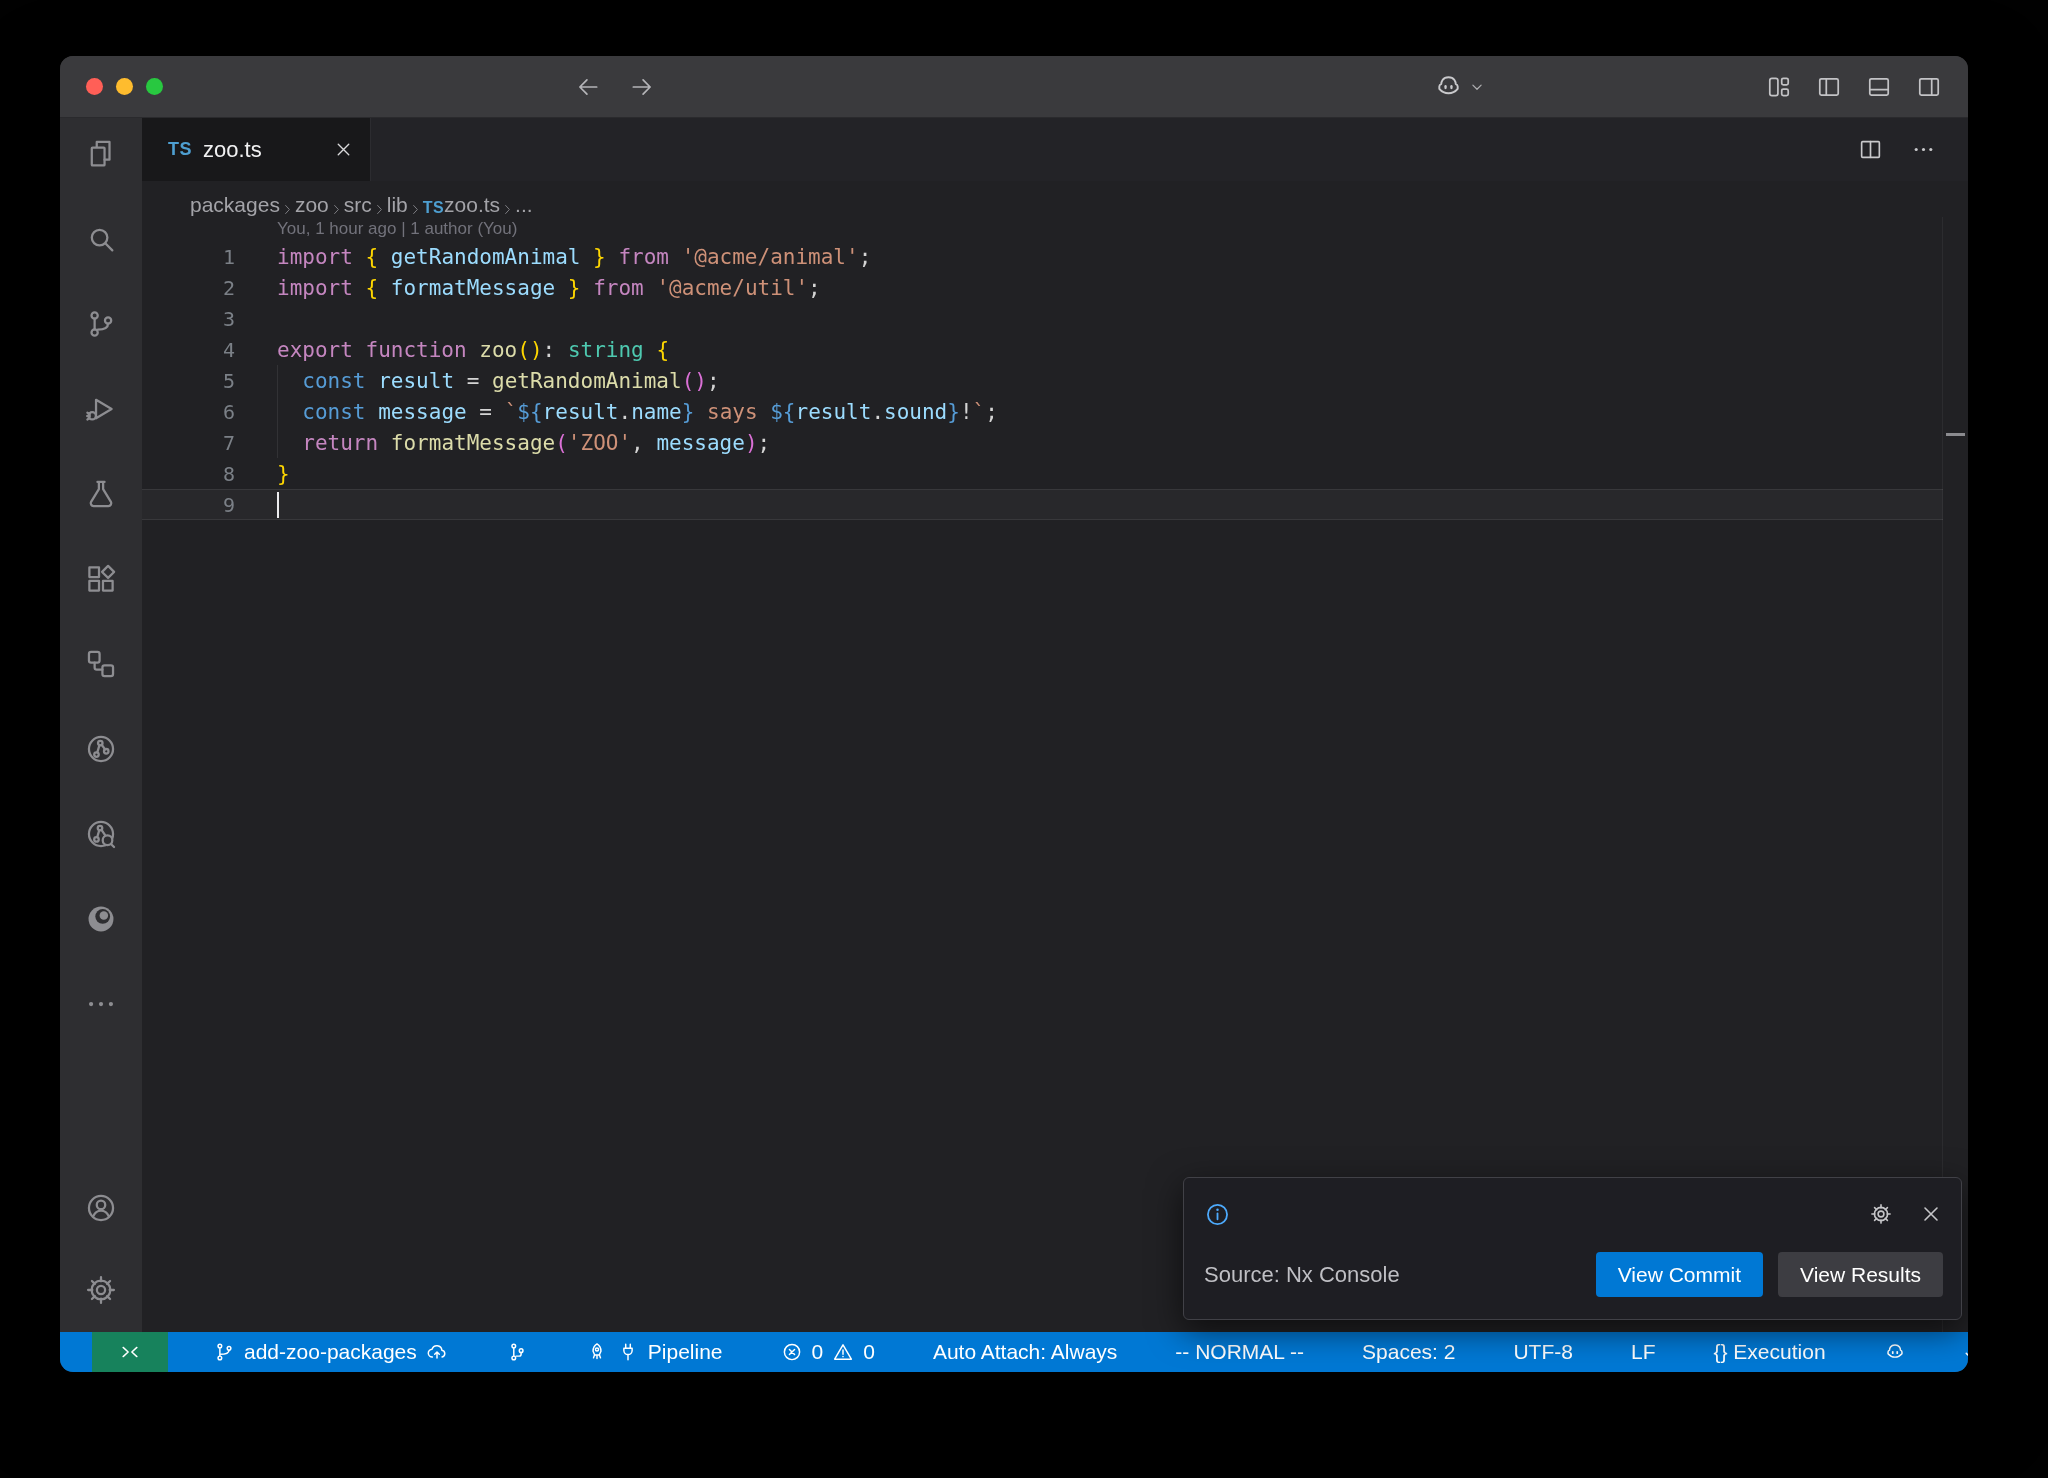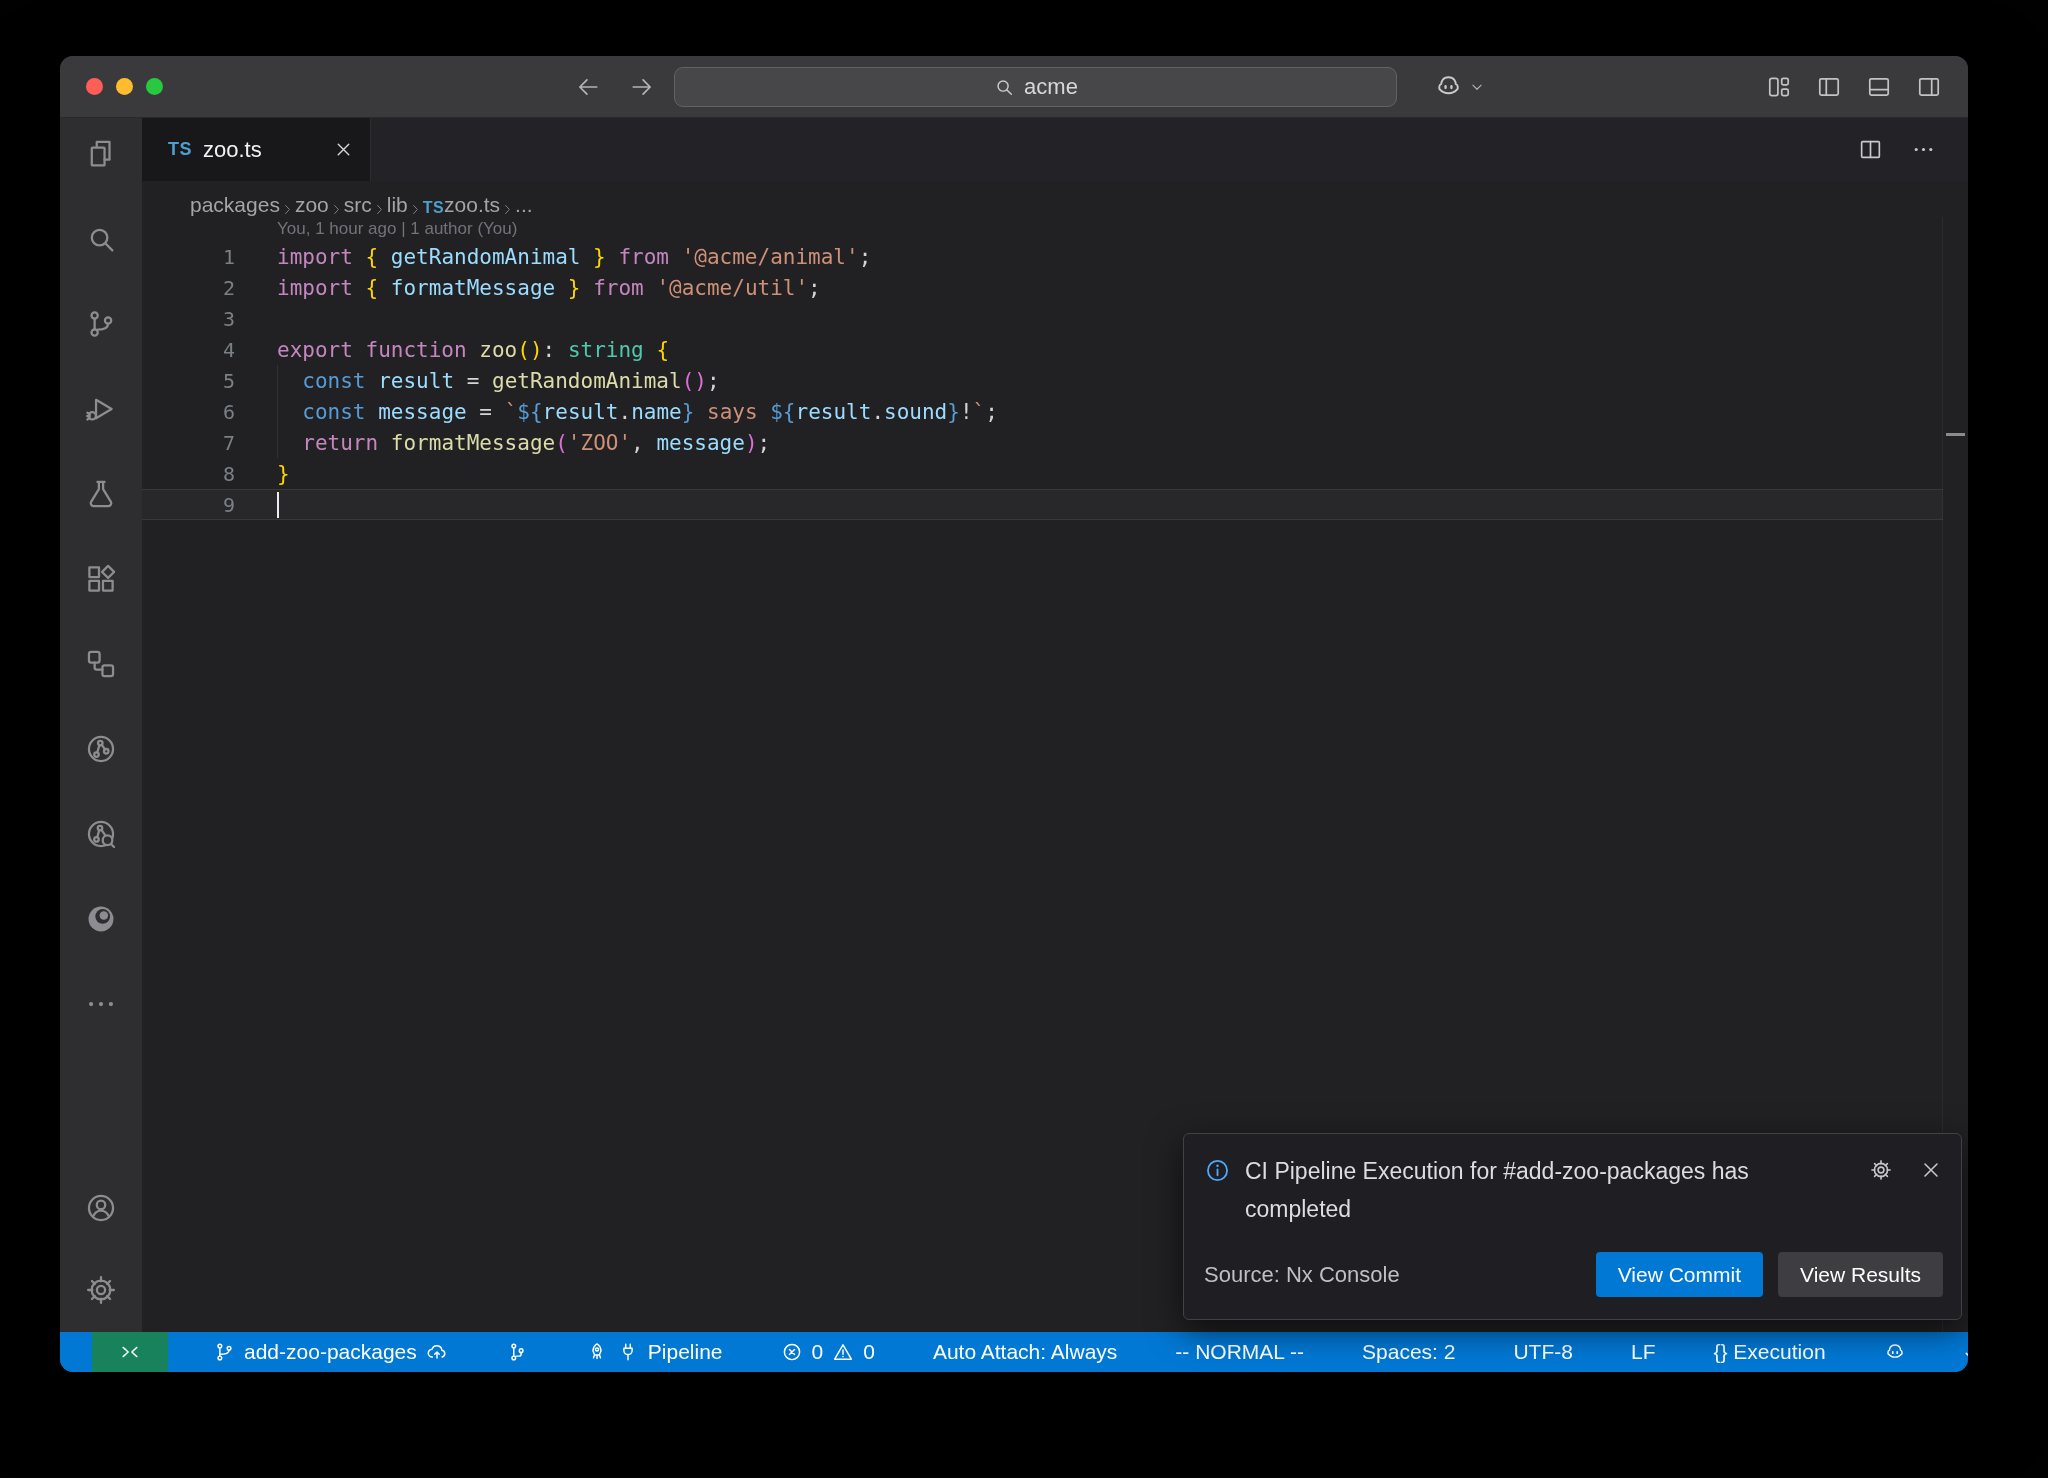--- a/index.html
+++ b/index.html
@@ -107,29 +107,20 @@
           <svg viewBox="0 0 24 24" fill="none" stroke="currentColor" stroke-width="1.6" stroke-linecap="round" stroke-linejoin="round">
             <path d="M20 12H5M11 5.5 4.5 12 11 18.5"></path>
           </svg>
         </span>
       <span class="icon">
           <svg viewBox="0 0 24 24" fill="none" stroke="currentColor" stroke-width="1.6" stroke-linecap="round" stroke-linejoin="round">
             <path d="M4 12h15M13 5.5 19.5 12 13 18.5"></path>
           </svg>
         </span>
     </div>
-    <div class="command-center">
-      <span class="icon">
-          <svg viewBox="0 0 24 24" fill="none" stroke="currentColor" stroke-width="1.6" stroke-linecap="round" stroke-linejoin="round">
-            <circle cx="11" cy="11" r="5.5"></circle>
-            <path d="M15.2 15.2 20 20"></path>
-          </svg>
-        </span>
-      <span>acme</span>
-    </div>
     <div class="tb-copilot">
       <span class="icon">
           <svg viewBox="0 0 24 24" fill="none" stroke="currentColor" stroke-width="1.6" stroke-linecap="round" stroke-linejoin="round">
             <path d="M7.1 6.6C8.1 5.2 9.9 4.4 12 4.4s3.9.8 4.9 2.2c.8 1.1 1.1 2.4 1.1 3.4 1 .3 1.6 1.1 1.6 2.1v1.8c-2 2.4-5 3.7-7.6 3.7s-5.6-1.3-7.6-3.7v-1.8c0-1 .6-1.8 1.6-2.1 0-1 .3-2.3 1.1-3.4z"></path>
             <rect x="8.6" y="10.8" width="1.9" height="3.4" rx="0.95" fill="currentColor" stroke="none"></rect>
             <rect x="13.5" y="10.8" width="1.9" height="3.4" rx="0.95" fill="currentColor" stroke="none"></rect>
           </svg>
         </span>
       <span class="icon small">
           <svg viewBox="0 0 24 24" fill="none" stroke="currentColor" stroke-width="1.6" stroke-linecap="round" stroke-linejoin="round">
@@ -411,21 +402,20 @@
         <div class="toast-head">
           <span class="toast-info">
               <span class="icon">
                 <svg viewBox="0 0 24 24" fill="none" stroke="currentColor" stroke-width="1.6" stroke-linecap="round" stroke-linejoin="round">
                   <circle cx="12" cy="12" r="8.5"></circle>
                   <path d="M12 11v5.2"></path>
                   <circle cx="12" cy="7.7" r="1.1" fill="currentColor" stroke="none"></circle>
                 </svg>
               </span>
             </span>
-          <div class="toast-title">CI Pipeline Execution for #add-zoo-packages has completed</div>
           <div class="toast-controls">
             <span class="icon">
                 <svg viewBox="0 0 24 24" fill="none" stroke="currentColor" stroke-width="1.6" stroke-linecap="round" stroke-linejoin="round">
                   <circle cx="12" cy="12" r="6.6"></circle>
                   <circle cx="12" cy="12" r="2.9"></circle>
                   <path d="M12 2.9v3M12 18.1v3M2.9 12h3M18.1 12h3M5.6 5.6l2.1 2.1M16.3 16.3l2.1 2.1M18.4 5.6l-2.1 2.1M7.7 16.3l-2.1 2.1"></path>
                 </svg>
               </span>
             <span class="icon">
                 <svg viewBox="0 0 24 24" fill="none" stroke="currentColor" stroke-width="1.6" stroke-linecap="round" stroke-linejoin="round">

